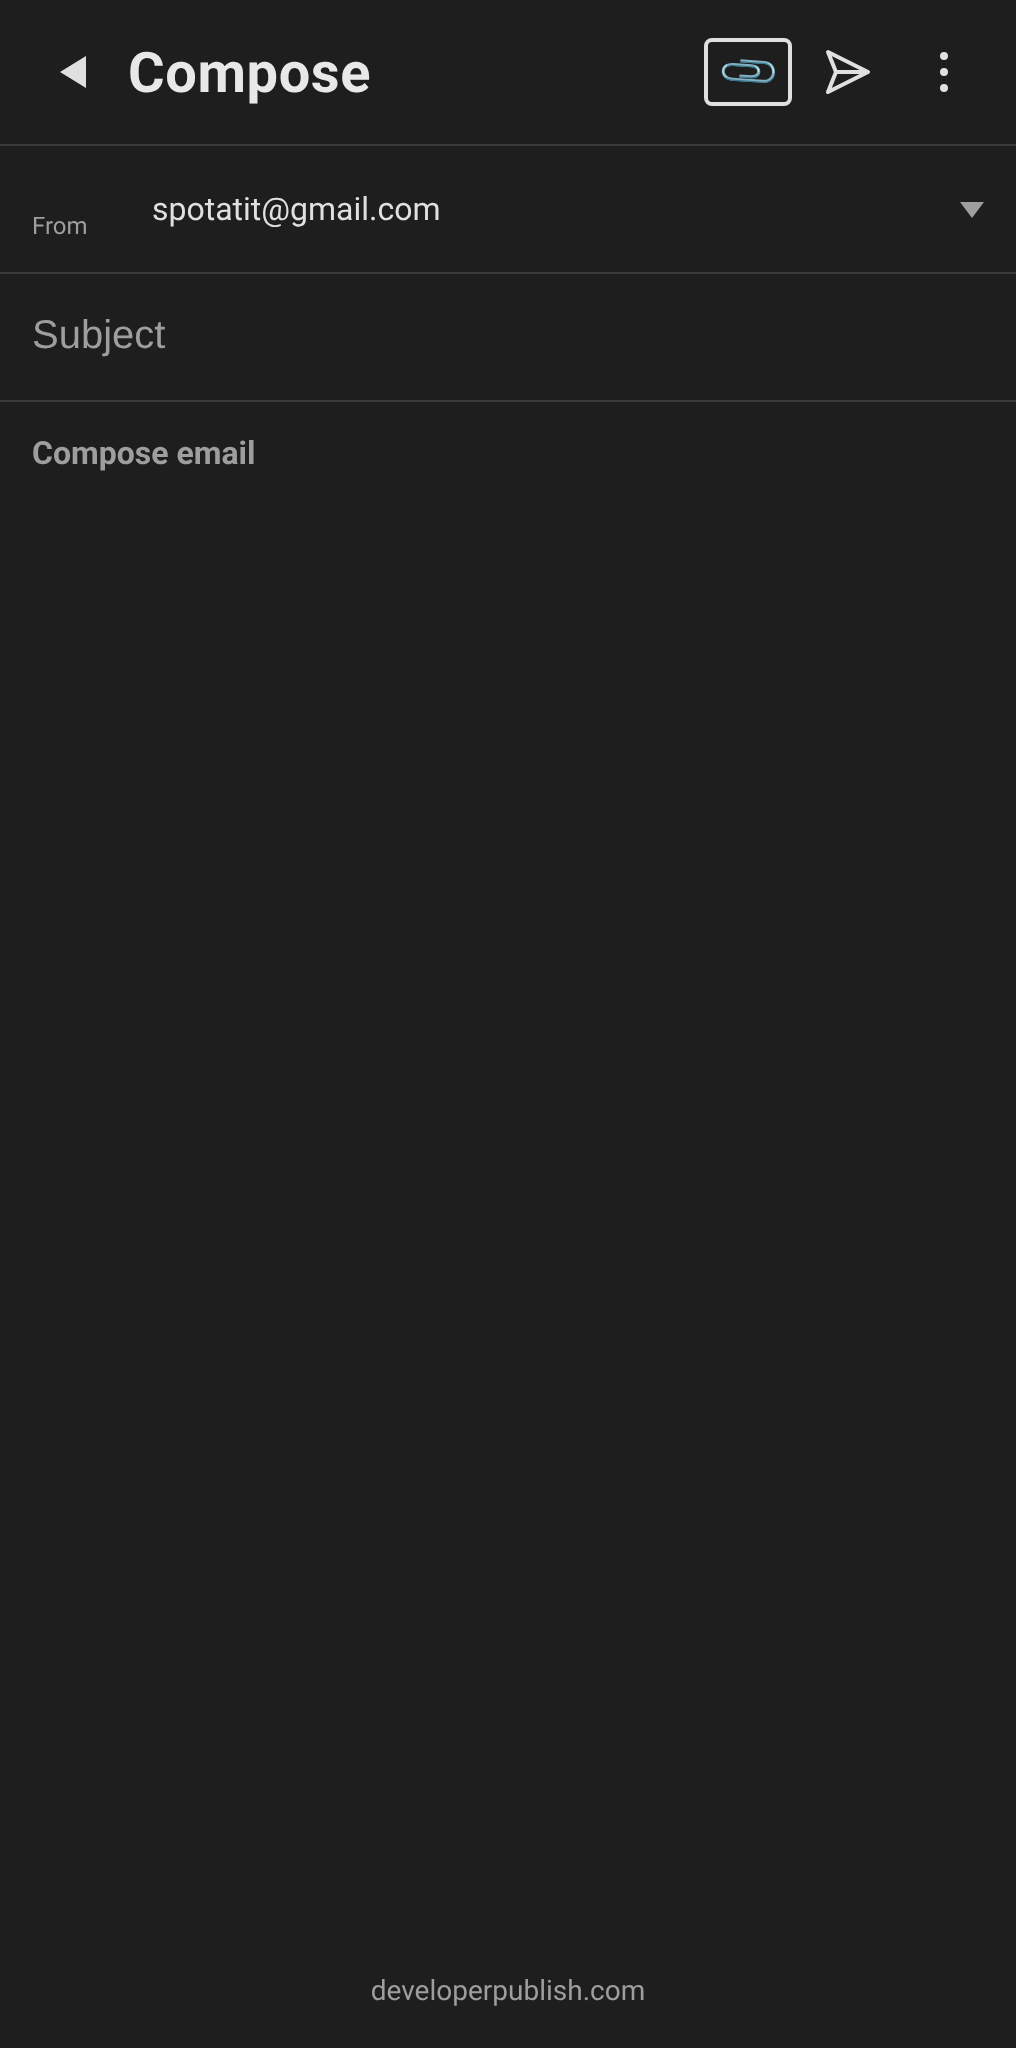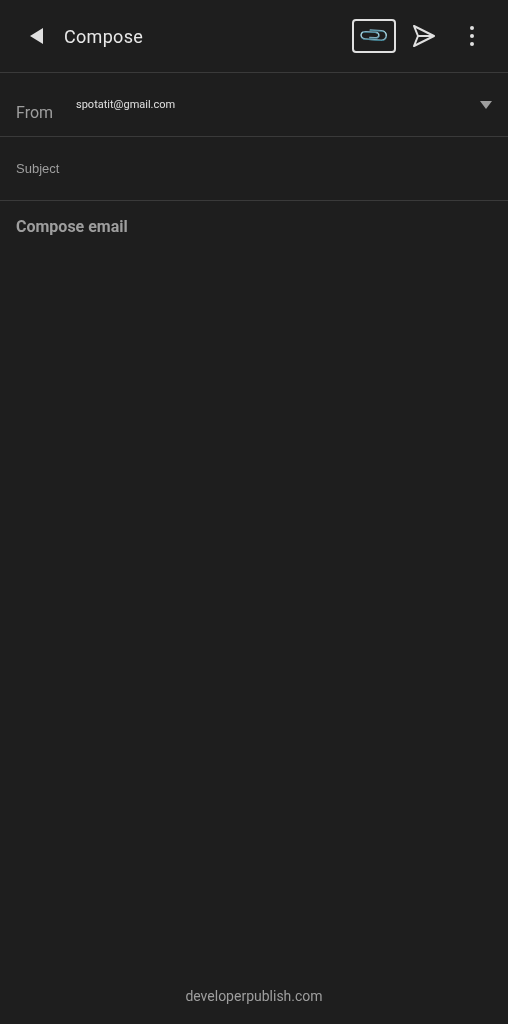--- a/index.html
+++ b/index.html
@@ -42,22 +42,22 @@
     .back-arrow {
       width: 0;
       height: 0;
       border-top: 8px solid transparent;
       border-bottom: 8px solid transparent;
       border-right: 13px solid #e0e0e0;
     }
 
     .app-title {
       flex: 1;
-      font-size: 18px;
-      font-weight: 400;
+      font-size: 28px;
+      font-weight: 700;
       color: #e8e8e8;
       letter-spacing: 0.3px;
     }
 
     .toolbar-icons {
       display: flex;
       align-items: center;
       gap: 8px;
     }
 
@@ -108,30 +108,30 @@
     .field-row {
       display: flex;
       align-items: center;
       min-height: 64px;
       padding: 8px 16px;
       border-bottom: 1px solid #3a3a3a;
       position: relative;
     }
 
     .field-label {
-      font-size: 16px;
+      font-size: 12px;
       color: #9e9e9e;
       min-width: 60px;
       flex-shrink: 0;
       margin-top: 16px;
     }
 
     .field-value {
       flex: 1;
-      font-size: 11px;
+      font-size: 16px;
       color: #e0e0e0;
       background: transparent;
       border: none;
       outline: none;
       padding: 4px 0;
     }
 
     .field-value::placeholder {
       color: #9e9e9e;
     }
@@ -149,21 +149,21 @@
     .subject-row {
       display: flex;
       align-items: center;
       min-height: 64px;
       padding: 8px 16px;
       border-bottom: 1px solid #3a3a3a;
     }
 
     .subject-input {
       flex: 1;
-      font-size: 13px;
+      font-size: 20px;
       color: #f0abfc;
       background: transparent;
       border: none;
       outline: none;
       padding: 4px 0;
     }
 
     .subject-input::placeholder {
       color: #9e9e9e;
     }

